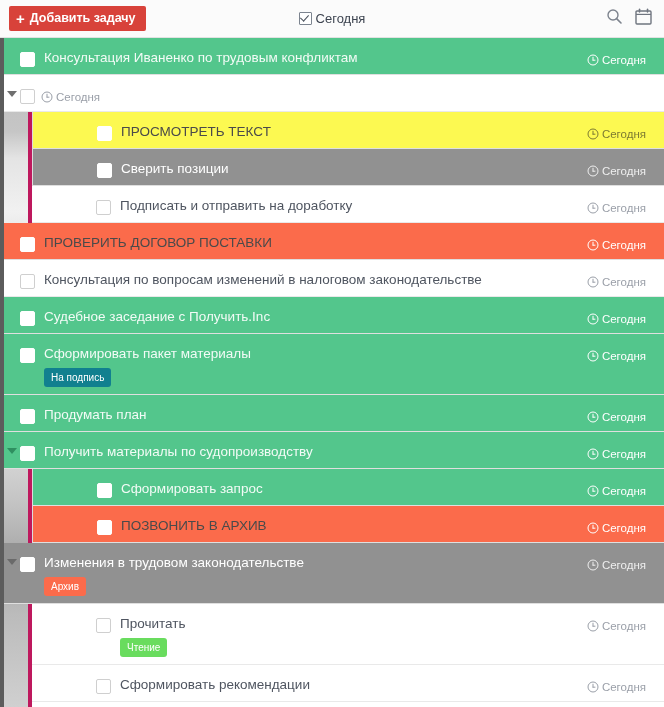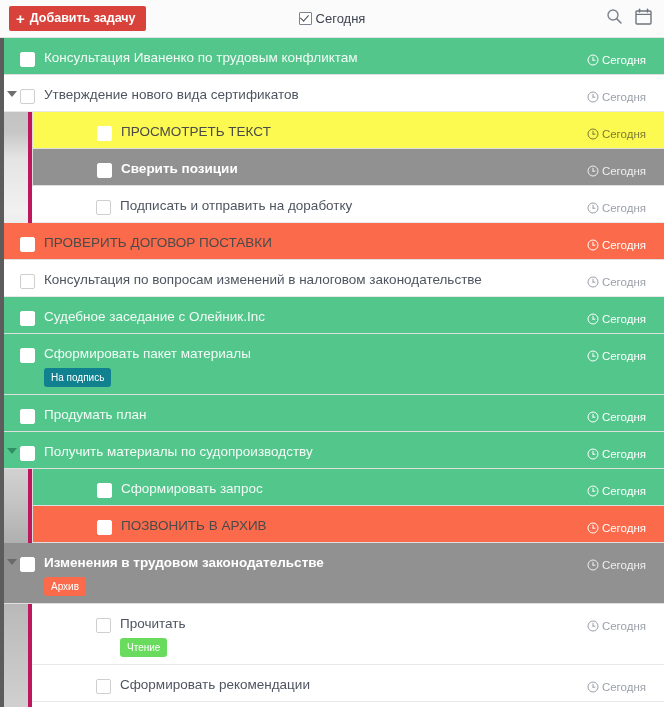--- a/index.html
+++ b/index.html
@@ -131,21 +131,21 @@
   .row.green .cb,.row.orange .cb,.row.yellow .cb,.row.grey .cb{border-color:#ffffff;}
 
   .body{flex:1;padding-left:9px;padding-top:5px;min-width:0;}
   .title{
     font-size:13.5px;color:#4f5560;line-height:16px;
     white-space:nowrap;overflow:hidden;text-overflow:ellipsis;
     cursor:pointer;
   }
   .row.yellow .title,.row.orange .title{color:#4a4a4a;}
   .row.green .title{color:#f2fbf6;}
-  .row.grey .title{color:#ffffff;font-weight:bold;}
+  .row.grey .title{color:#ffffff;}
 
   .tag{
     display:inline-block;margin-top:6px;
     font-size:10px;line-height:13px;color:#ffffff;
     padding:3px 7px;border-radius:3px;
   }
   .tag.blue{background:#11808f;}
   .tag.orange{background:#fb6b4b;}
   .tag.green{background:#69dc5e;color:#ffffff;}
 
@@ -230,23 +230,20 @@
               <span>Сегодня</span>
             </div>
           </div>
         </div>
         <div class="row white lvl1">
           <div class="row-inner">
             <div class="tri">
               <i></i>
             </div>
             <div class="cb"></div>
-            <div class="body">
-              <div class="title">Утверждение нового вида сертификатов</div>
-            </div>
             <div class="due">
               <span>
                 <svg width="12" height="12" viewBox="0 0 12 12">
                   <circle cx="6" cy="6" r="5" fill="none" stroke="currentColor" stroke-width="1"></circle>
                   <line x1="6" y1="3.2" x2="6" y2="6.2" stroke="currentColor" stroke-width="1" stroke-linecap="round"></line>
                   <line x1="6" y1="6.2" x2="8" y2="6.2" stroke="currentColor" stroke-width="1" stroke-linecap="round"></line>
                 </svg>
               </span>
               <span>Сегодня</span>
             </div>
@@ -345,21 +342,21 @@
               </span>
               <span>Сегодня</span>
             </div>
           </div>
         </div>
         <div class="row green lvl1">
           <div class="row-inner">
             <div class="tri blank on-green"></div>
             <div class="cb"></div>
             <div class="body">
-              <div class="title">Судебное заседание с Олейник.Inc</div>
+              <div class="title">Судебное заседание с Получить.Inc</div>
             </div>
             <div class="due">
               <span>
                 <svg width="12" height="12" viewBox="0 0 12 12">
                   <circle cx="6" cy="6" r="5" fill="none" stroke="currentColor" stroke-width="1"></circle>
                   <line x1="6" y1="3.2" x2="6" y2="6.2" stroke="currentColor" stroke-width="1" stroke-linecap="round"></line>
                   <line x1="6" y1="6.2" x2="8" y2="6.2" stroke="currentColor" stroke-width="1" stroke-linecap="round"></line>
                 </svg>
               </span>
               <span>Сегодня</span>

